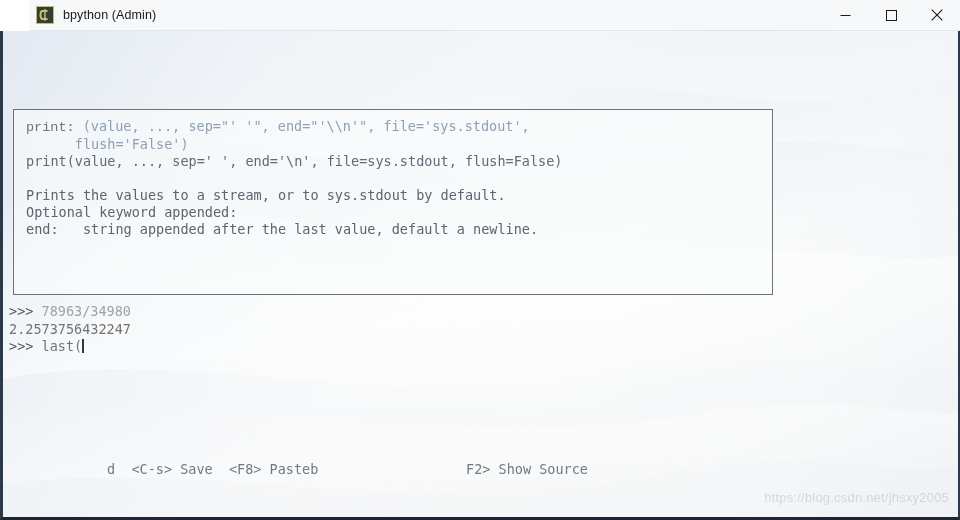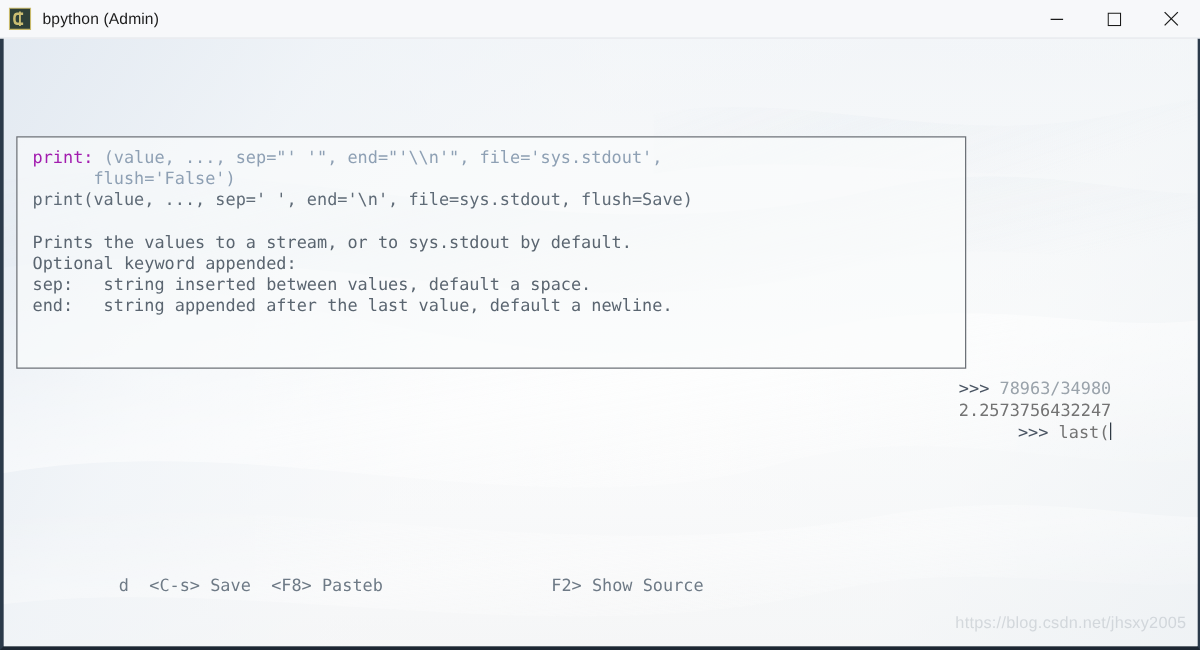--- a/index.html
+++ b/index.html
@@ -25,20 +25,21 @@
 
   
   .titlebar {
     position: relative;
     height: 31px;
     background: #f7f8fa;
     border-bottom: 1px solid #e2e5ea;
     display: flex;
     align-items: center;
     box-sizing: border-box;
+    margin-left: 29px;
   }
   .title-left {
     display: flex;
     align-items: center;
     padding-left: 7px;
     gap: 9px;
     flex: 1 1 auto;
     min-width: 0;
   }
   .app-icon {
@@ -124,32 +125,31 @@
     padding: 8px 10px 0 12px;
   }
   .doc-line {
     font-family: "DejaVu Sans Mono", monospace;
     font-size: 13.5px;
     line-height: 17px;
     white-space: pre;
     color: #6f7a86;
   }
   .doc-line.blank { height: 17px; }
-  .tok-name   { color: #a21caf; }
+  .tok-name   { color: #737373; font-family: Liberation Mono, monospace; }
   .tok-sig    { color: #8ea0b4; }
   .tok-plain  { color: #5f6b77; }
   .tok-doc    { color: #5a6570; }
 
   
   .repl {
     position: absolute;
     left: 6px;
     top: 272px;
     width: 880px;
-    text-align: right;
   }
   .repl-line {
     font-family: "DejaVu Sans Mono", monospace;
     font-size: 13.5px;
     line-height: 17.5px;
     white-space: pre;
     color: #4b5663;
   }
   .prompt   { color: #4a5563; }
   .echo     { color: #9aa3ab; }
@@ -169,22 +169,22 @@
     left: 0;
     right: 0;
     top: 428px;
     height: 20px;
     font-family: "DejaVu Sans Mono", monospace;
     font-size: 13.5px;
     line-height: 20px;
     color: #6e7a86;
     white-space: pre;
   }
-  .status-left  { position: absolute; left: 92px;  top: 0; }
-  .status-right { position: absolute; left: 438px; top: 0; }
+  .status-left  { position: absolute; left: 104px;  top: 0; }
+  .status-right { position: absolute; left: 463px; top: 0; }
 
   
   .watermark {
     position: absolute;
     right: 9px;
     bottom: 12px;
     font-family: "Liberation Sans", sans-serif;
     font-size: 13px;
     color: rgba(140,150,160,.30);
     letter-spacing: .2px;
@@ -248,30 +248,29 @@
       <path d="M-40,392 C200,348 430,430 700,382 C840,356 940,396 1000,378 L1000,430 C900,452 790,412 660,442 C420,496 180,420 -40,458 Z" fill="url(#st1)" opacity=".7"></path>
       <path d="M520,60 C640,38 760,92 900,58 L955,48 L955,96 C800,128 650,84 520,108 Z" fill="url(#st2)" opacity=".6"></path>
     </svg>
 
     <div class="doc-box">
 
       <div class="doc-line"><span class="tok-name">print: </span><span class="tok-sig">(value, ..., sep="' '", end="'\\n'", file='sys.stdout',</span></div>
 
       <div class="doc-line"><span class="tok-sig">      flush='False')</span></div>
 
-      <div class="doc-line"><span class="tok-plain">print(value, ..., sep=' ', end='\n', file=sys.stdout, flush=Save)</span></div>
+      <div class="doc-line"><span class="tok-plain">print(value, ..., sep=' ', end='\n', file=sys.stdout, flush=False)</span></div>
 
       <div class="doc-line blank"></div>
 
       <div class="doc-line"><span class="tok-doc">Prints the values to a stream, or to sys.stdout by default.</span></div>
 
       <div class="doc-line"><span class="tok-doc">Optional keyword appended:</span></div>
 
 
-      <div class="doc-line"><span class="tok-doc">sep:   string inserted between values, default a space.</span></div>
 
       <div class="doc-line"><span class="tok-doc">end:   string appended after the last value, default a newline.</span></div>
 
     </div>
 
     <div class="repl">
       <div class="repl-line"><span class="prompt">&gt;&gt;&gt; </span><span class="echo">78963/34980</span></div>
       <div class="repl-line"><span class="result">2.2573756432247</span></div>
       <div class="repl-line"><span class="prompt">&gt;&gt;&gt; </span><span class="result">last(</span><span class="cursor"></span></div>
     </div>

